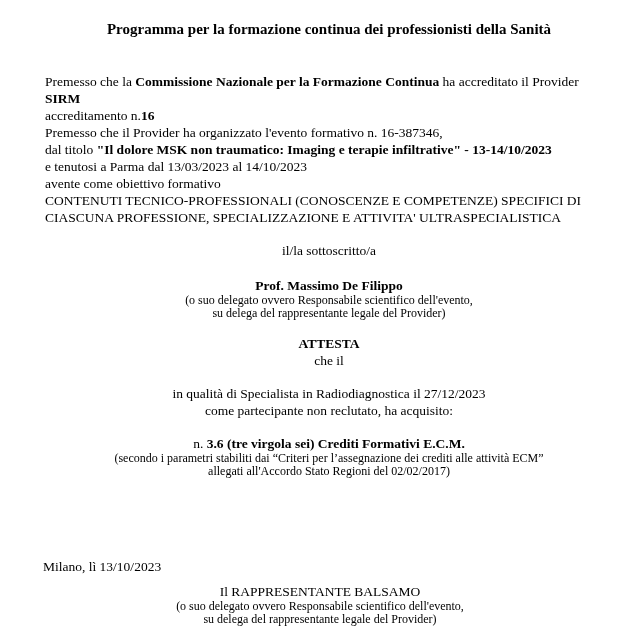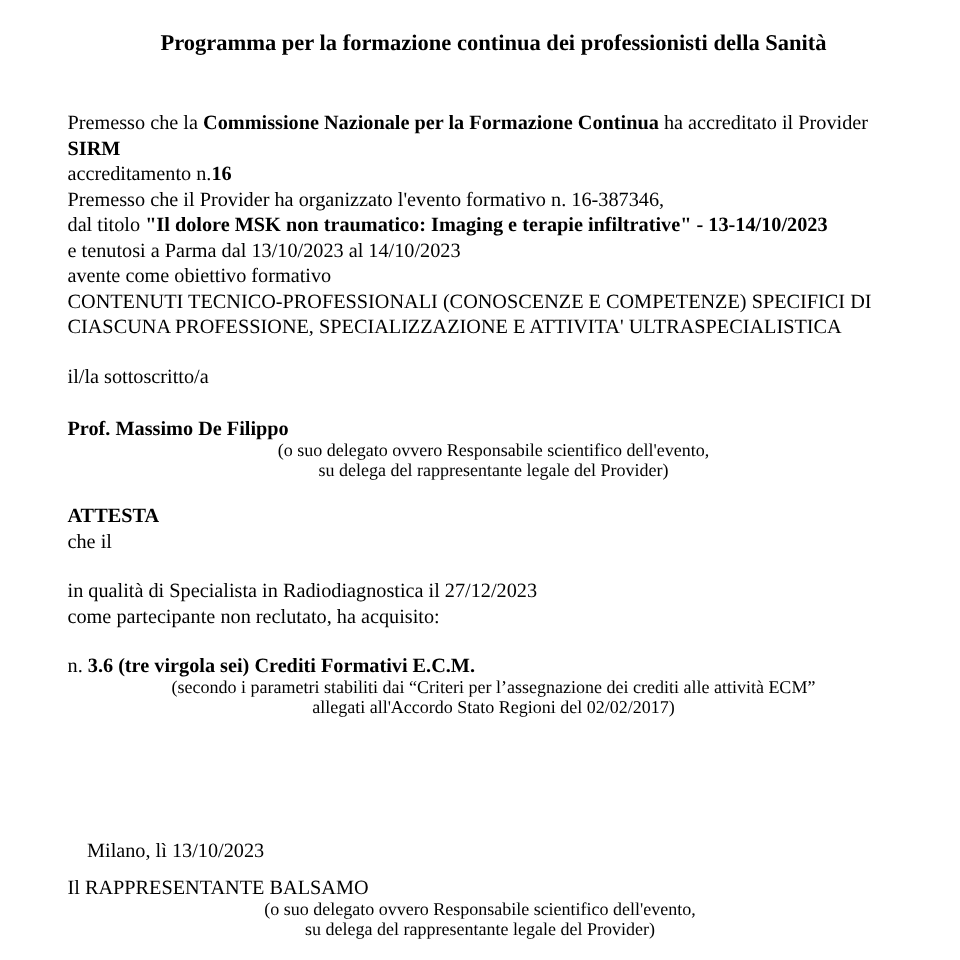--- a/index.html
+++ b/index.html
@@ -17,46 +17,46 @@
     overflow: hidden;
   }
   .doc-title {
     text-align: center;
     font-weight: bold;
     font-size: 15px;
     margin: 6px 0 34px 0;
     line-height: 19px;
   }
   .line { text-align: left; }
-  .center { text-align: left; }
+  .center { text-align: center; }
   .bold { font-weight: bold; }
   .small {
     font-size: 12px;
     line-height: 12.5px;
     text-align: center;
   }
   .gap-md { height: 16px; }
   .gap-lg { height: 18px; }
-  .sig-area { position: absolute; left: 58px; right: 45px; top: 558px; }
+  .sig-area { position: absolute; left: 43px; right: 45px; top: 558px; }
   .sig-block { position: absolute; left: 45px; right: 45px; top: 583px; }
 </style>
 </head>
 <body>
 
 <div class="page">
 
   <div class="doc-title">Programma per la formazione continua dei professionisti della Sanità</div>
 
   <div class="premise">
     <div class="line"><span>Premesso che la </span><span class="bold">Commissione Nazionale per la Formazione Continua</span><span> ha accreditato il Provider</span></div>
     <div class="line bold">SIRM</div>
     <div class="line"><span>accreditamento n.</span><span class="bold">16</span></div>
     <div class="line">Premesso che il Provider ha organizzato l'evento formativo n. 16-387346,</div>
     <div class="line"><span>dal titolo </span><span class="bold">"Il dolore MSK non traumatico: Imaging e terapie infiltrative" - 13-14/10/2023</span></div>
-    <div class="line">e tenutosi a Parma dal 13/10/2023 al 14/10/2023</div>
+    <div class="line">e tenutosi a Parma dal 13/03/2023 al 14/10/2023</div>
     <div class="line">avente come obiettivo formativo</div>
     <div class="line">CONTENUTI TECNICO-PROFESSIONALI (CONOSCENZE E COMPETENZE) SPECIFICI DI CIASCUNA PROFESSIONE, SPECIALIZZAZIONE E ATTIVITA' ULTRASPECIALISTICA</div>
   </div>
 
   <div class="gap-md"></div>
   <div class="center">il/la sottoscritto/a</div>
   <div class="gap-lg"></div>
 
   <div>
     <div class="center bold">Prof. Massimo De Filippo</div>

